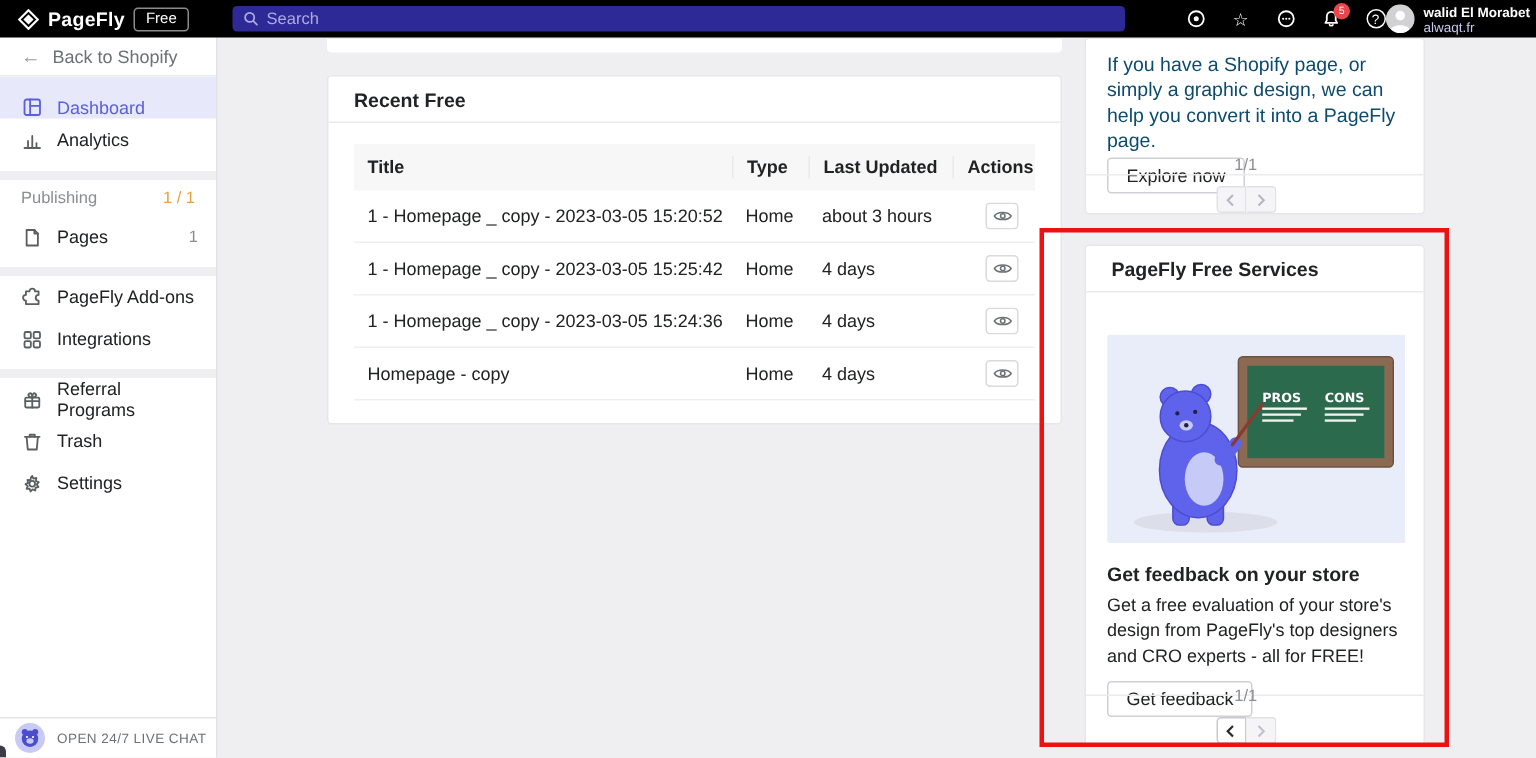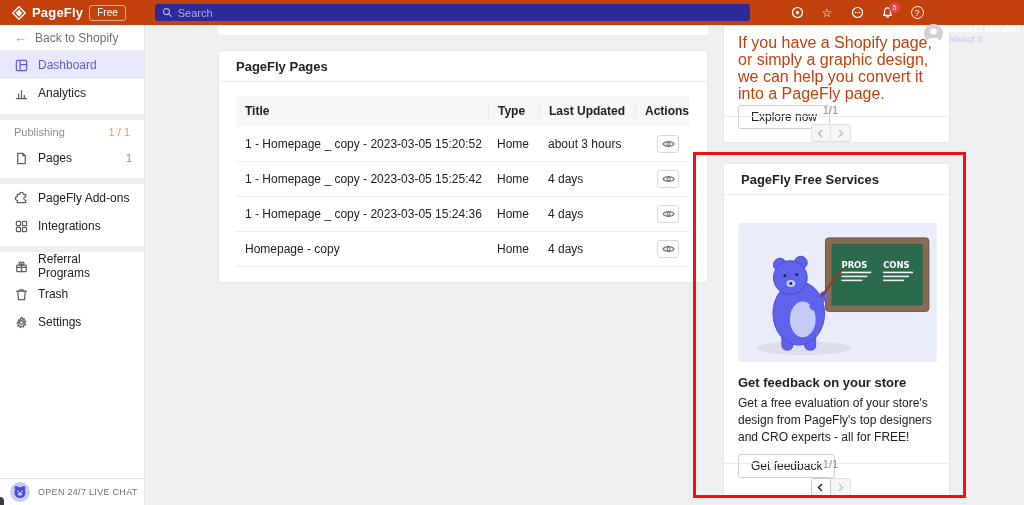--- a/index.html
+++ b/index.html
@@ -1,47 +1,47 @@
 <!DOCTYPE html>
 <html><head>
 <meta charset="utf-8">
 <style>
   * { margin:0; padding:0; box-sizing:border-box; }
   html,body { width:1024px; height:505px; overflow:hidden; }
   body { font-family:"Liberation Sans", sans-serif; background:#efeff2; color:#202223; font-size:12px; }
   #app { position:relative; width:1024px; height:505px; }
 
   
-  .topbar { position:absolute; left:0; top:0; width:1024px; height:25px; background:#c2410c; display:flex; align-items:center; z-index:30; }
+  .topbar { position:absolute; left:0; top:0; width:1024px; height:25px; background:#000000; display:flex; align-items:center; z-index:30; }
   .logo-wrap { display:flex; align-items:center; gap:6px; padding-left:12px; }
   .logo-text { color:#fff; font-weight:bold; font-size:13px; letter-spacing:.2px; }
   .plan-badge { color:#fff; font-size:10px; border:1px solid rgba(255,255,255,.55); border-radius:3px; padding:1px 7px; line-height:12px; }
   .searchbar { position:absolute; left:155px; top:4px; width:595px; height:17px; background:#2d2a97; border-radius:3px; display:flex; align-items:center; padding:0 7px; gap:5px; }
   .searchbar input { background:transparent; border:none; outline:none; color:#d9d8f2; font-size:11px; width:100%; font-family:"Liberation Sans",sans-serif; }
   .searchbar input::placeholder { color:#aeabdf; }
   .tb-icons { position:absolute; right:100px; top:0; height:25px; display:flex; align-items:center; gap:16px; }
   .tb-icon { position:relative; width:14px; height:14px; display:flex; align-items:center; justify-content:center; cursor:pointer; }
   .glyph-icon { color:#fff; font-size:12px; line-height:12px; }
   .help-circle { width:13px; height:13px; border:1.2px solid #fff; border-radius:50%; color:#fff; font-size:9px; display:flex; align-items:center; justify-content:center; }
   .notif-badge { position:absolute; top:-4px; right:-6px; min-width:11px; height:11px; background:#e8474b; border-radius:6px; color:#fff; font-size:7px; display:flex; align-items:center; justify-content:center; padding:0 2px; }
-  .user-wrap { position:absolute; right:4px; top:0; height:25px; display:flex; align-items:center; gap:6px;margin-top:21px; }
+  .user-wrap { position:absolute; right:4px; top:0; height:25px; display:flex; align-items:center; gap:6px; }
   .avatar { width:19px; height:19px; border-radius:50%; background:#d8d8da; overflow:hidden; flex:none; }
   .user-meta { line-height:10px; }
   .user-name { color:#fff; font-size:9px; font-weight:bold; white-space:nowrap; }
   .user-domain { color:#c9c7ee; font-size:9px; }
 
   
   .sidebar { position:absolute; left:0; top:25px; width:145px; height:480px; background:#efeff2; border-right:1px solid #e2e2e7; }
   .sb-group { background:#fff; }
   .sb-back { height:26px; display:flex; align-items:center; gap:8px; padding-left:14px; color:#6d7175; font-size:12px; border-bottom:1px solid #ebebee; cursor:pointer; background:#fff; }
   .sb-back .arrow { color:#9a9ba0; font-size:13px; }
   .sb-item { height:28px; display:flex; align-items:center; gap:9px; padding-left:14px; padding-right:12px; font-size:12px; color:#202223; cursor:pointer; }
   .sb-item svg { flex:none; }
   .sb-item .count { margin-left:auto; color:#8a8d91; font-size:11px; }
-  .sb-item.selected { background:#e7e8fa; color:#5b5fd9; }
+  .sb-item.selected { background:#e7e8fa; color:#5b5fd9;align-items:flex-end; }
   .sb-label-row { height:24px; display:flex; align-items:center; padding:0 14px; font-size:11px; color:#8a8d91; }
   .sb-label-row .count { margin-left:auto; color:#e8a23d; font-size:11px; }
   .sb-gap { height:6px; background:#efeff2; }
   .sb-bottom { position:absolute; left:0; bottom:0; width:144px; height:27px; border-top:1px solid #e5e5e8; background:#fff; display:flex; align-items:center; gap:8px; padding-left:10px; cursor:pointer; }
   .livechat-label { font-size:9px; color:#6d7175; letter-spacing:.3px; }
   .chat-avatar { width:20px; height:20px; border-radius:50%; background:#c7cbf3; display:flex; align-items:center; justify-content:center; }
   .sb-fill { background:#fff; height:393px; }
   .corner-sliver { position:absolute; left:0; bottom:0; width:4px; height:8px; background:#3c3c46; border-top-right-radius:4px; z-index:40; }
 
   
@@ -57,21 +57,21 @@
   .thead { display:grid; grid-template-columns:252px 51px 96px 57px; background:#f7f7f8; height:31px; align-items:center; font-weight:bold; font-size:12px; }
   .thead .th { padding-left:9px; border-left:1px solid #e9e9ec; height:15px; line-height:15px; }
   .thead .th:first-child { border-left:none; }
   .trow { display:grid; grid-template-columns:252px 51px 96px 57px; height:35px; align-items:center; border-bottom:1px solid #efeff1; font-size:12px; }
   .trow .td { padding-left:9px; overflow:hidden; white-space:nowrap; }
   .eye-btn { width:22px; height:18px; border:1px solid #d9d9de; border-radius:3px; background:#fff; display:flex; align-items:center; justify-content:center; cursor:pointer; margin-left:13px; }
 
   
   .convert-card { left:577px; top:0px; width:227px; height:118px; }
   .convert-body { padding:8px 14px 0 14px; }
-  .convert-text { font-size:16px; line-height:17px; color:#c2410c; }
+  .convert-text { font-size:13px; line-height:17px; color:#0c4a6e; }
   .btn { display:inline-block; background:#fff; border:1px solid #d0d0d6; border-radius:3px; font-size:12px; padding:4px 12px; cursor:pointer; color:#202223; }
   .convert-card .btn { margin-top:3px; }
   .pager-row { position:absolute; left:0; bottom:0; width:100%; height:26px; border-top:1px solid #ebebee; display:flex; align-items:center; justify-content:flex-end; padding-right:12px; gap:8px;flex-direction:column; }
   .pager-count { color:#8a8d91; font-size:11px; }
   .pager-btns { display:flex; }
   .pg-btn { width:20px; height:18px; border:1px solid #e1e1e6; background:#f5f5f7; display:flex; align-items:center; justify-content:center; cursor:pointer; }
   .pg-btn.left { border-radius:3px 0 0 3px; }
   .pg-btn.right { border-radius:0 3px 3px 0; border-left:none; }
   .pg-btn.enabled { background:#fff; border-color:#c9c9cf; }
 
@@ -266,21 +266,21 @@
   </div>
 
   <div class="corner-sliver"></div>
 
   <div class="content">
 
     <div class="card card-remnant"></div>
 
     <div class="card recent-card">
       <div class="card-title-row">
-        <span class="card-title">PageFly Pages</span>
+        <span class="card-title">Recent Free</span>
       </div>
       <div class="table-wrap">
         <div class="thead">
           <span class="th">Title</span>
           <span class="th">Type</span>
           <span class="th">Last Updated</span>
           <span class="th">Actions</span>
         </div>
 
         <div class="trow">

